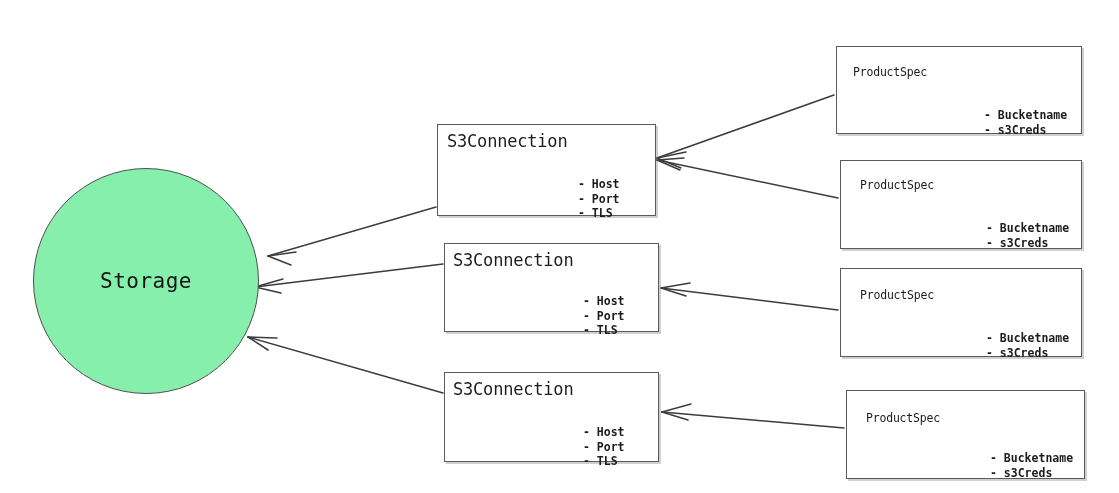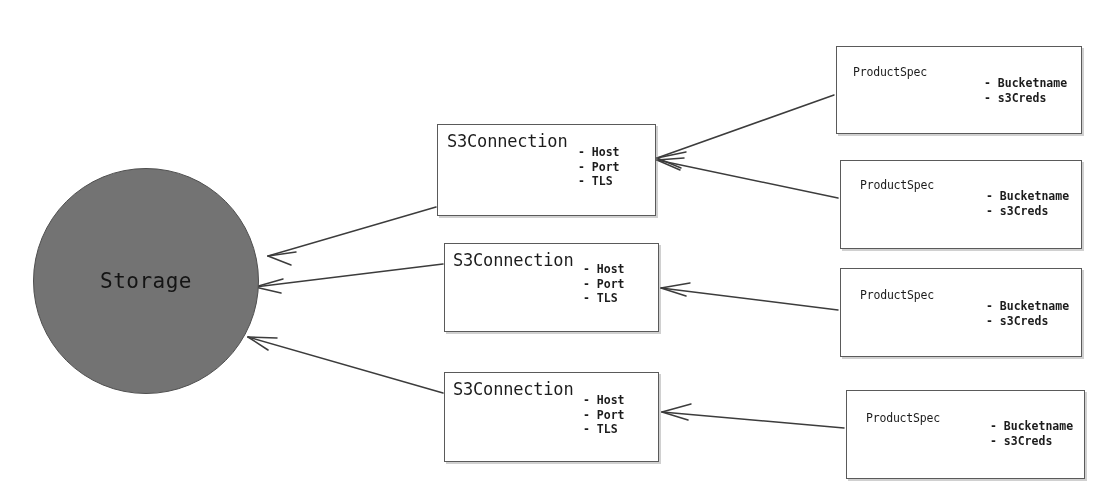--- a/index.html
+++ b/index.html
@@ -41,31 +41,32 @@
     white-space: nowrap;
   }
   .node-attrs {
     position: absolute;
     font-family: "DejaVu Sans Mono", monospace;
     font-size: 11.5px;
     font-weight: bold;
     color: #1c1c1c;
     line-height: 14.5px;
     white-space: nowrap;
+    margin-top: 32px;
   }
   .node-attrs .attr-line {
     display: block;
     white-space: pre;
   }
   .circle-node {
     position: absolute;
     box-sizing: border-box;
     border: 1.7px solid #4f4f4f;
     border-radius: 50%;
-    background: #737373;
+    background: #86efac;
     display: flex;
     align-items: center;
     justify-content: center;
   }
   .circle-label {
     font-family: "DejaVu Sans Mono", monospace;
     font-size: 21px;
     color: #141414;
     letter-spacing: 0.5px;
   }

